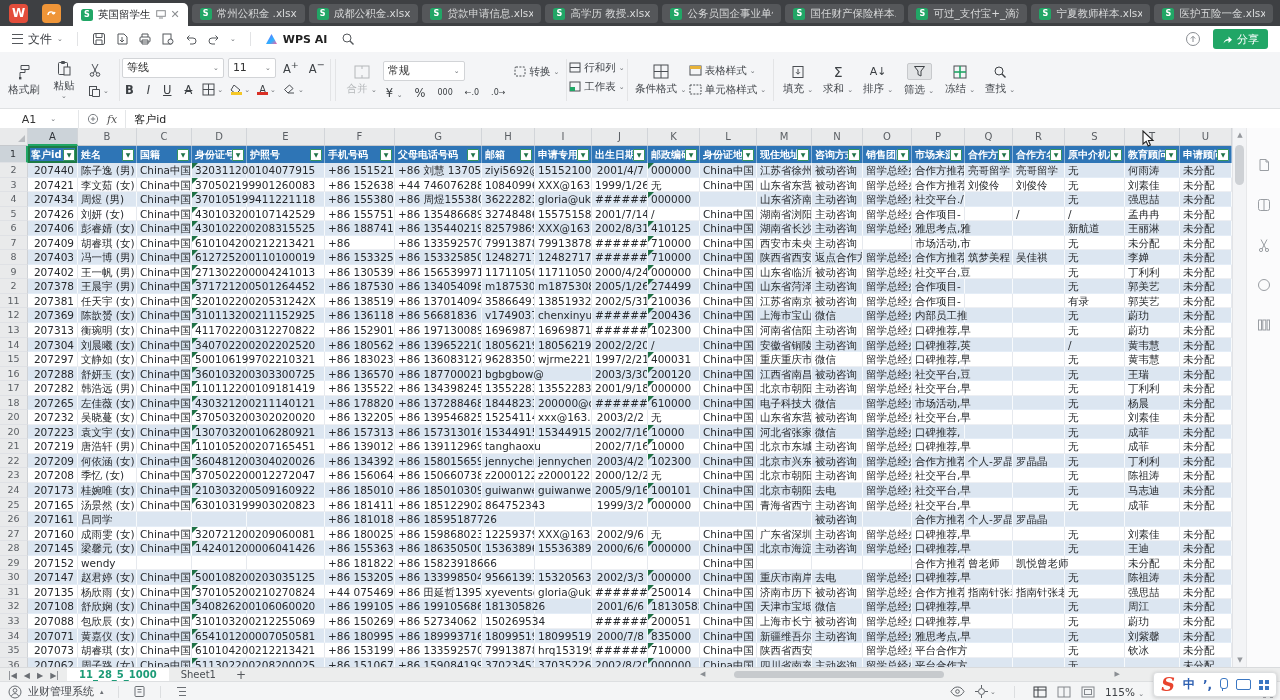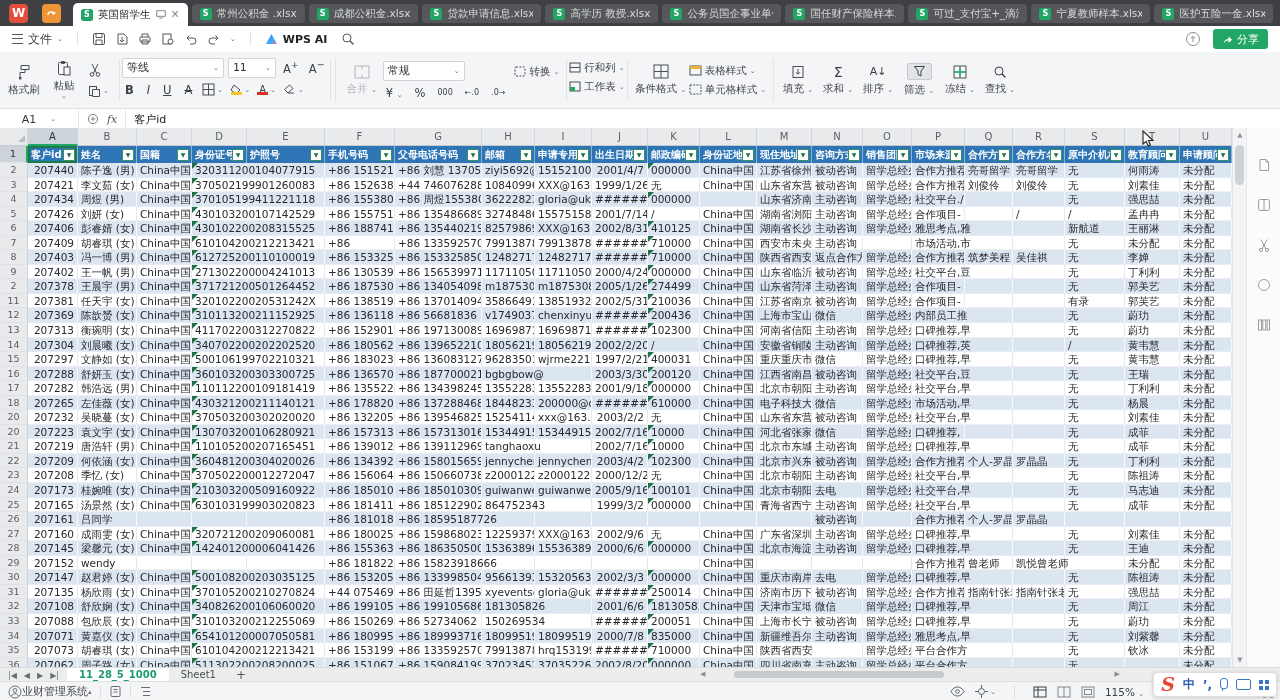--- a/index.html
+++ b/index.html
@@ -112,21 +112,21 @@
   .snav{display:flex;align-items:center;gap:7px;padding:0 8px;color:#6a6e73;font-size:8px;}
   .stab{height:14px;line-height:14px;padding:0 12px;color:#4a4e53;}
   .stab.active{background:#fff;color:#1d9b77;font-weight:bold;}
   .addsheet{padding:0 8px;color:#55585c;font-size:12px;}
   .hscroll{position:absolute;left:700px;top:669px;width:420px;height:10px;display:flex;align-items:center;}
   .htrack{position:relative;flex:1;height:9px;background:#eceded;}
   .hthumb{position:absolute;left:26px;top:1px;width:210px;height:7px;background:#c7cacd;border-radius:4px;}
   
   .statusbar{position:absolute;top:681px;left:0;width:1280px;height:19px;background:#f4f5f6;
              border-top:1px solid #dddfe1;display:flex;align-items:center;font-size:11px;color:#45484d;}
-  .sbleft{display:flex;align-items:center;padding-left:8px;}
+  .sbleft{display:flex;align-items:center;gap:6px;padding-left:8px;}
   .sbdiv{width:1px;height:12px;background:#dcdee0;margin:0 8px;}
   .sbright{margin-left:auto;display:flex;align-items:center;gap:10px;padding-right:6px;}
   .zoomtxt{font-size:10.5px;color:#3f4246;}
   .slider{width:62px;height:2px;background:#c9ccd0;position:relative;}
   .slider:after{content:"";position:absolute;left:28px;top:-3px;width:3px;height:8px;background:#8b8f94;}
   
   .ime{position:absolute;right:3px;bottom:3px;height:23px;background:#fff;border:1px solid #dcdee0;
        border-radius:4px;box-shadow:0 1px 4px rgba(0,0,0,.18);display:flex;align-items:center;
        gap:8px;padding:0 7px;z-index:60;}
   .slogo{color:#e8442e;font-family:"DejaVu Serif","Liberation Serif",serif;font-weight:bold;

